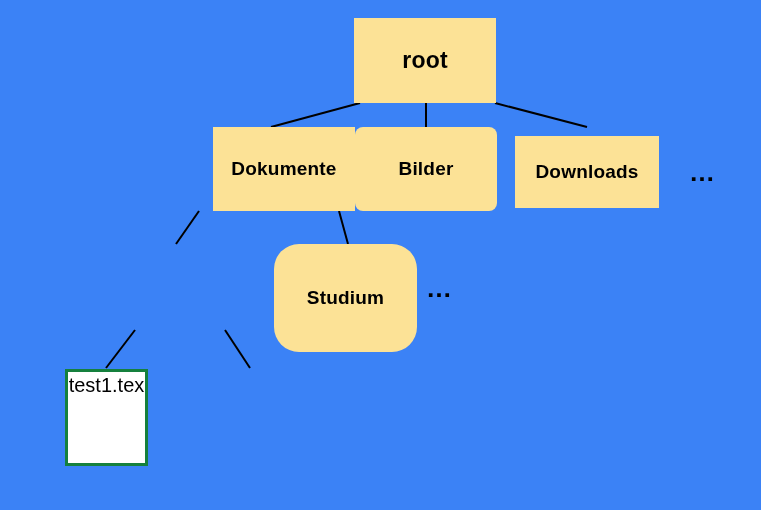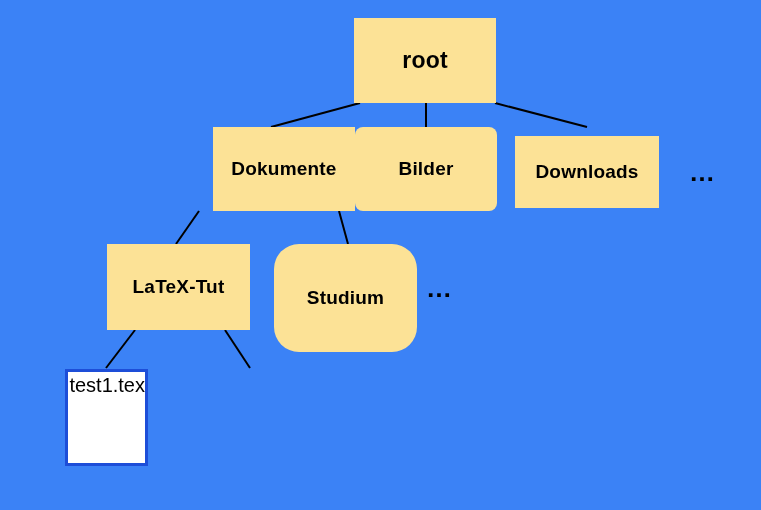--- a/index.html
+++ b/index.html
@@ -36,24 +36,24 @@
     font-weight: bold;
     font-size: 19px;
     letter-spacing: 0.2px;
   }
   .folder.root-node {
     font-size: 23px;
   }
   .file {
     position: absolute;
     background: #ffffff;
-    border: 3px solid #1d4ed8;
+    border: 3px solid #15803d;
     box-sizing: border-box;
     display: flex;
-    justify-content: flex-end;
+    justify-content: center;
     align-items: flex-start;
     font-size: 20px;
     font-weight: normal;
     padding-top: 2px;
   }
   .dots {
     position: absolute;
     font-weight: bold;
     font-size: 26px;
     line-height: 26px;
@@ -89,21 +89,20 @@
   <div class="folder root-node" id="n-root">root</div>
 
   <div class="folder" id="n-dokumente">Dokumente</div>
 
   <div class="folder" id="n-bilder">Bilder</div>
 
   <div class="folder" id="n-downloads">Downloads</div>
 
   <div class="dots" id="dots-l2">…</div>
 
-  <div class="folder" id="n-latex">LaTeX-Tut</div>
 
   <div class="folder" id="n-studium">Studium</div>
 
   <div class="dots" id="dots-l3">…</div>
 
   <div class="file" id="n-file1">
     <span>test1.tex</span>
   </div>
 
 

